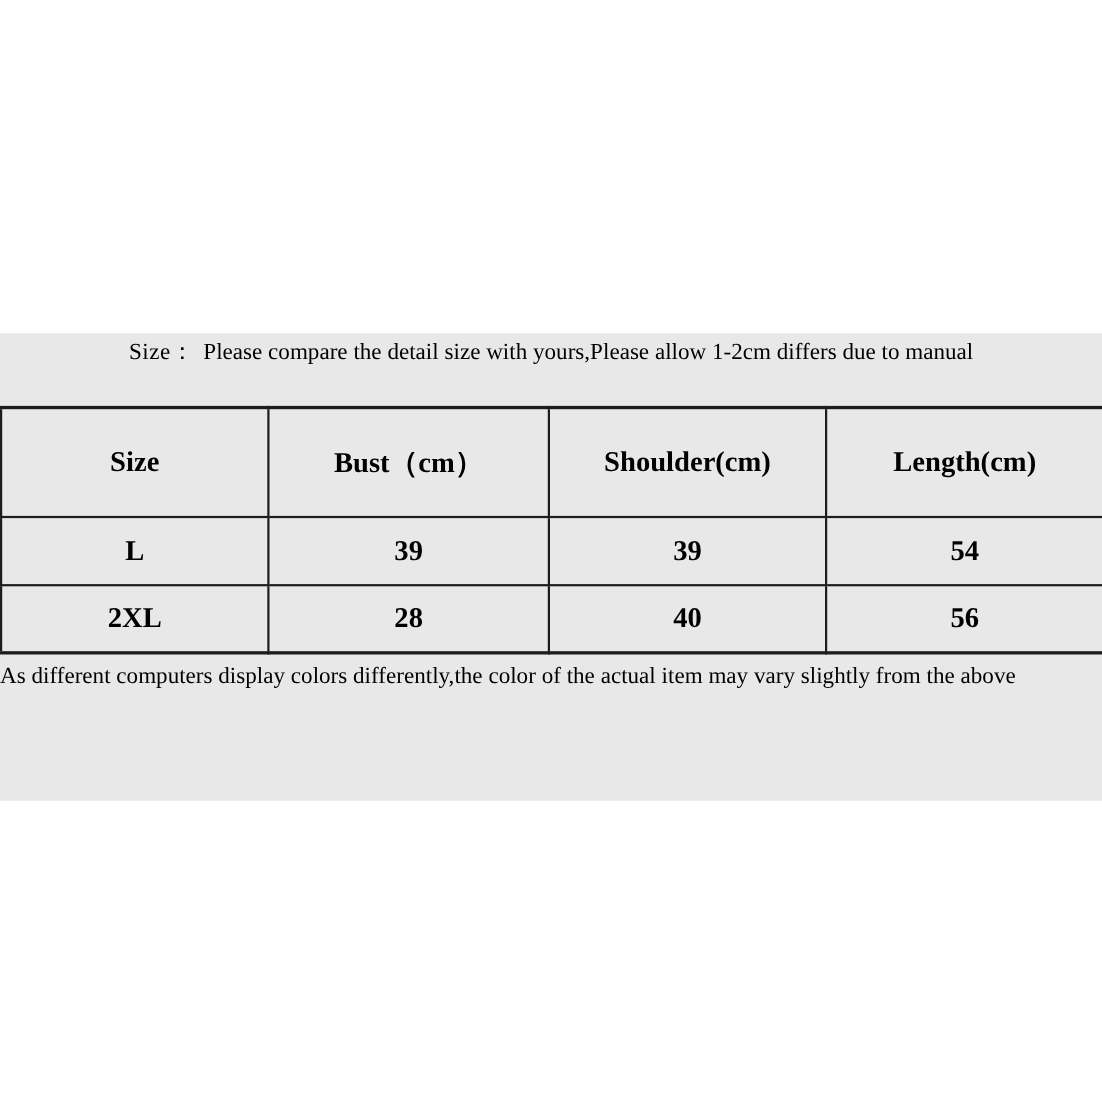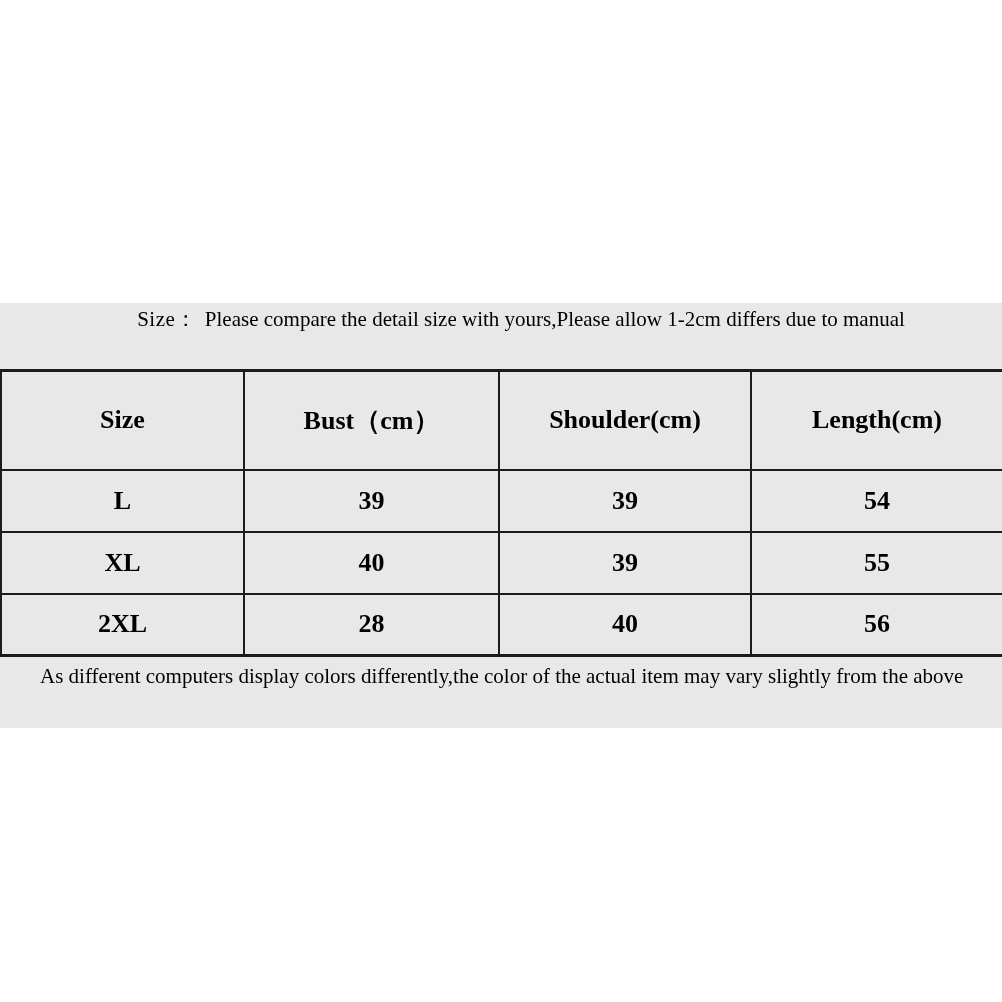--- a/index.html
+++ b/index.html
@@ -16,21 +16,21 @@
     top: 303px; left: 0;
     width: 1002px; height: 425px;
     background: #e8e8e8;
   }
   .note {
     height: 66px;
     text-align: center;
     font-size: 21px;
     line-height: 33px;
   }
-  .note-line { white-space: nowrap; padding-left: 40px; }
+  .note-line { white-space: nowrap; }
   .note-label { letter-spacing: 0.5px; margin-right: 8px; }
   table.size-table {
     width: 1002px;
     border-collapse: collapse;
     table-layout: fixed;
     border-top: 3px solid #1c1c1c;
     border-bottom: 3px solid #1c1c1c;
   }
   table.size-table col.c0 { width: 243px; }
   table.size-table col.c1 { width: 255px; }
@@ -81,26 +81,20 @@
       </tr>
     </thead>
     <tbody>
       <tr>
         <td>L</td>
         <td>39</td>
         <td>39</td>
         <td>54</td>
       </tr>
       <tr>
-        <td>XL</td>
-        <td>40</td>
-        <td>39</td>
-        <td>55</td>
-      </tr>
-      <tr>
         <td>2XL</td>
         <td>28</td>
         <td>40</td>
         <td>56</td>
       </tr>
     </tbody>
   </table>
 
   <div class="disclaimer">
     <div class="note-line">As different computers display colors differently,the color of the actual item may vary slightly from the above</div>

